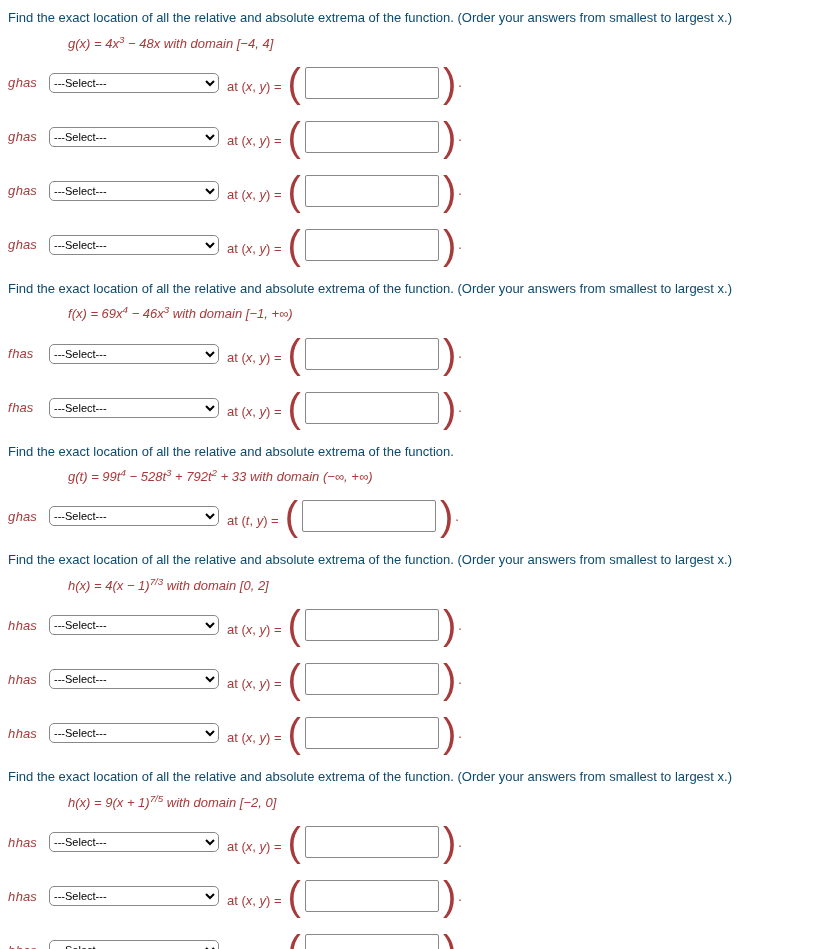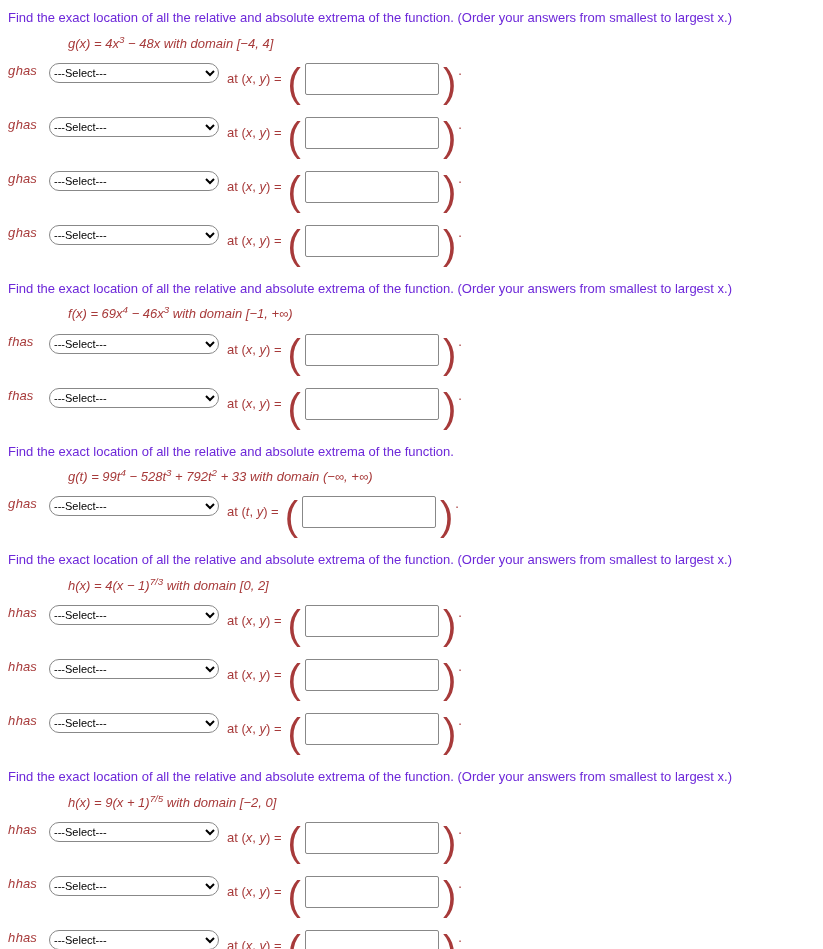--- a/index.html
+++ b/index.html
@@ -4,50 +4,51 @@
   <style>
     body {
       font-family: Arial, Helvetica, sans-serif;
       font-size: 13px;
       color: #333;
       margin: 0;
       padding: 8px;
       background: #fff;
     }
     .question-text {
-      color: #6d28d9;
+      color: #0c4a6e;
       margin-bottom: 6px;
       line-height: 1.5;
     }
     .equation {
       color: #a73a3a;
       margin: 6px 0 12px 60px;
       font-style: italic;
     }
     .answer-row {
       display: flex;
+      align-items: center;
       margin-bottom: 14px;
       height: 40px;
     }
     .func-label {
       color: #a73a3a;
       font-style: italic;
       margin-right: 6px;
       min-width: 35px;
     }
     .has-text {
       color: #a73a3a;
       margin-right: 4px;
       margin-left: -3px;
     }
     select {
       width: 170px;
       height: 20px;
       border: 1px solid #888;
-      border-radius: 10px;
+      border-radius: 5px;
       font-size: 11px;
       background: #fff;
       margin-right: 6px;
     }
     .at-text {
       color: #a73a3a;
       margin: 8px 6px 0 2px;
     }
     .paren {
       font-size: 40px;

